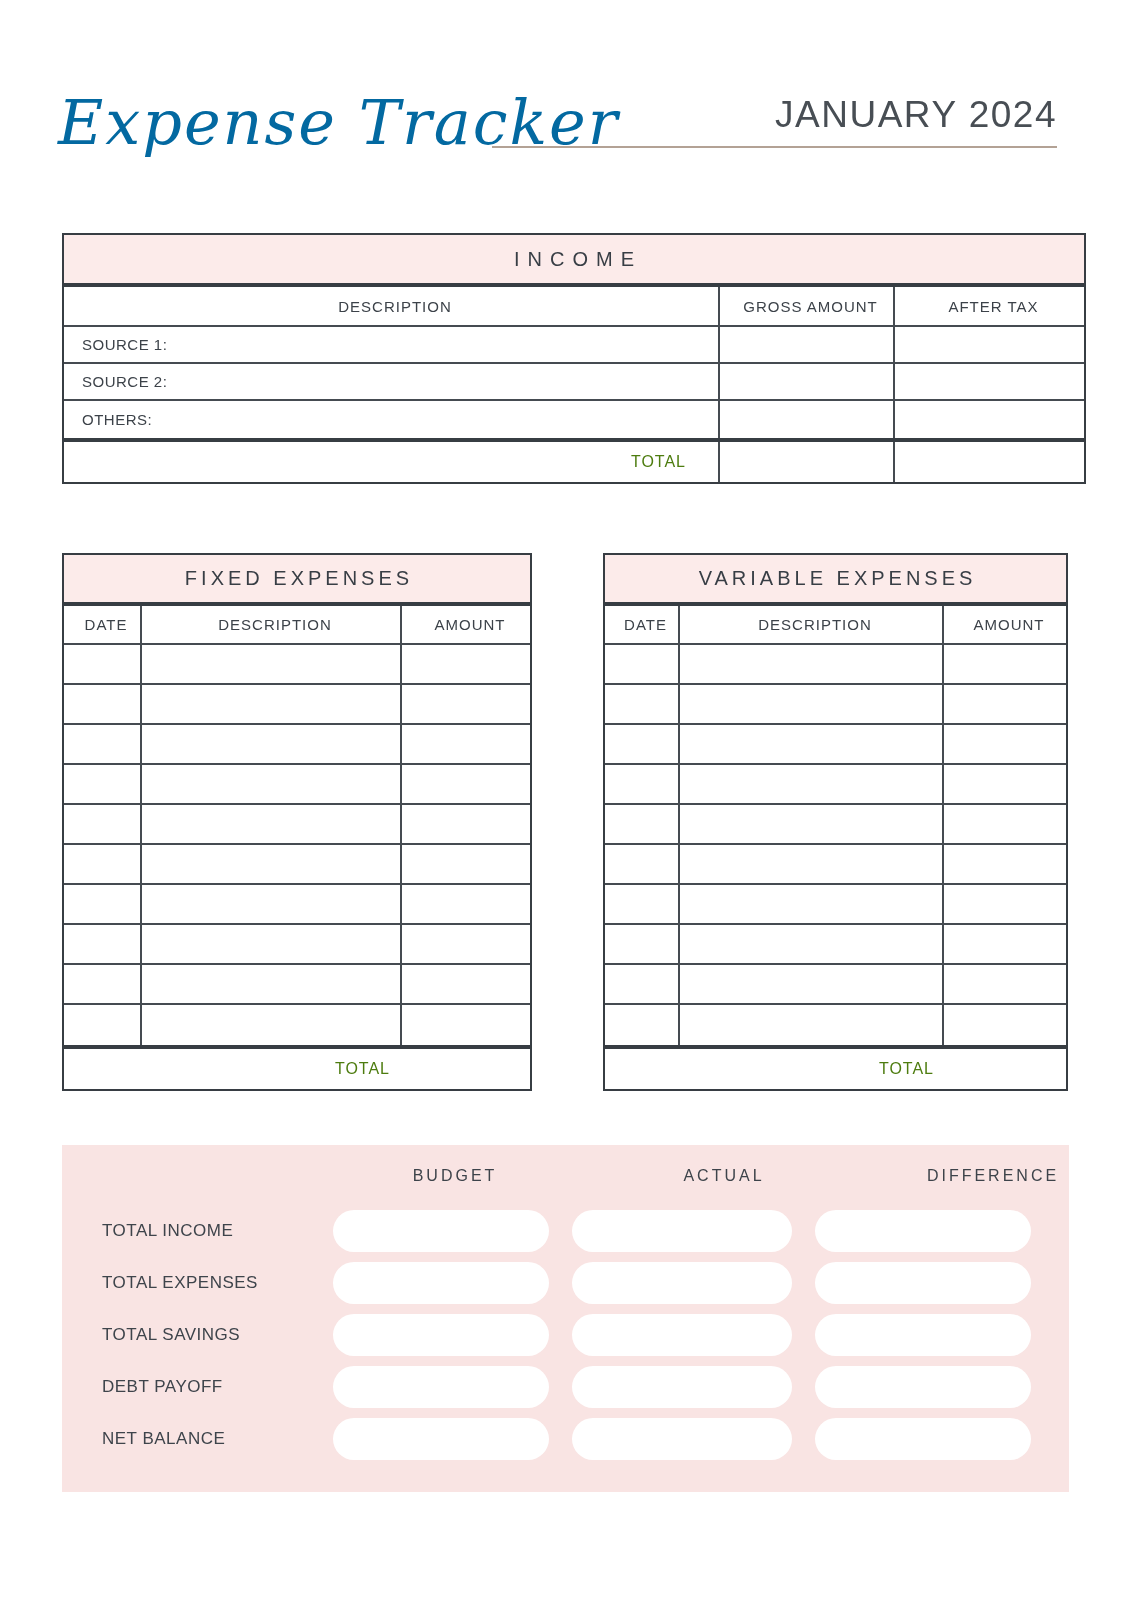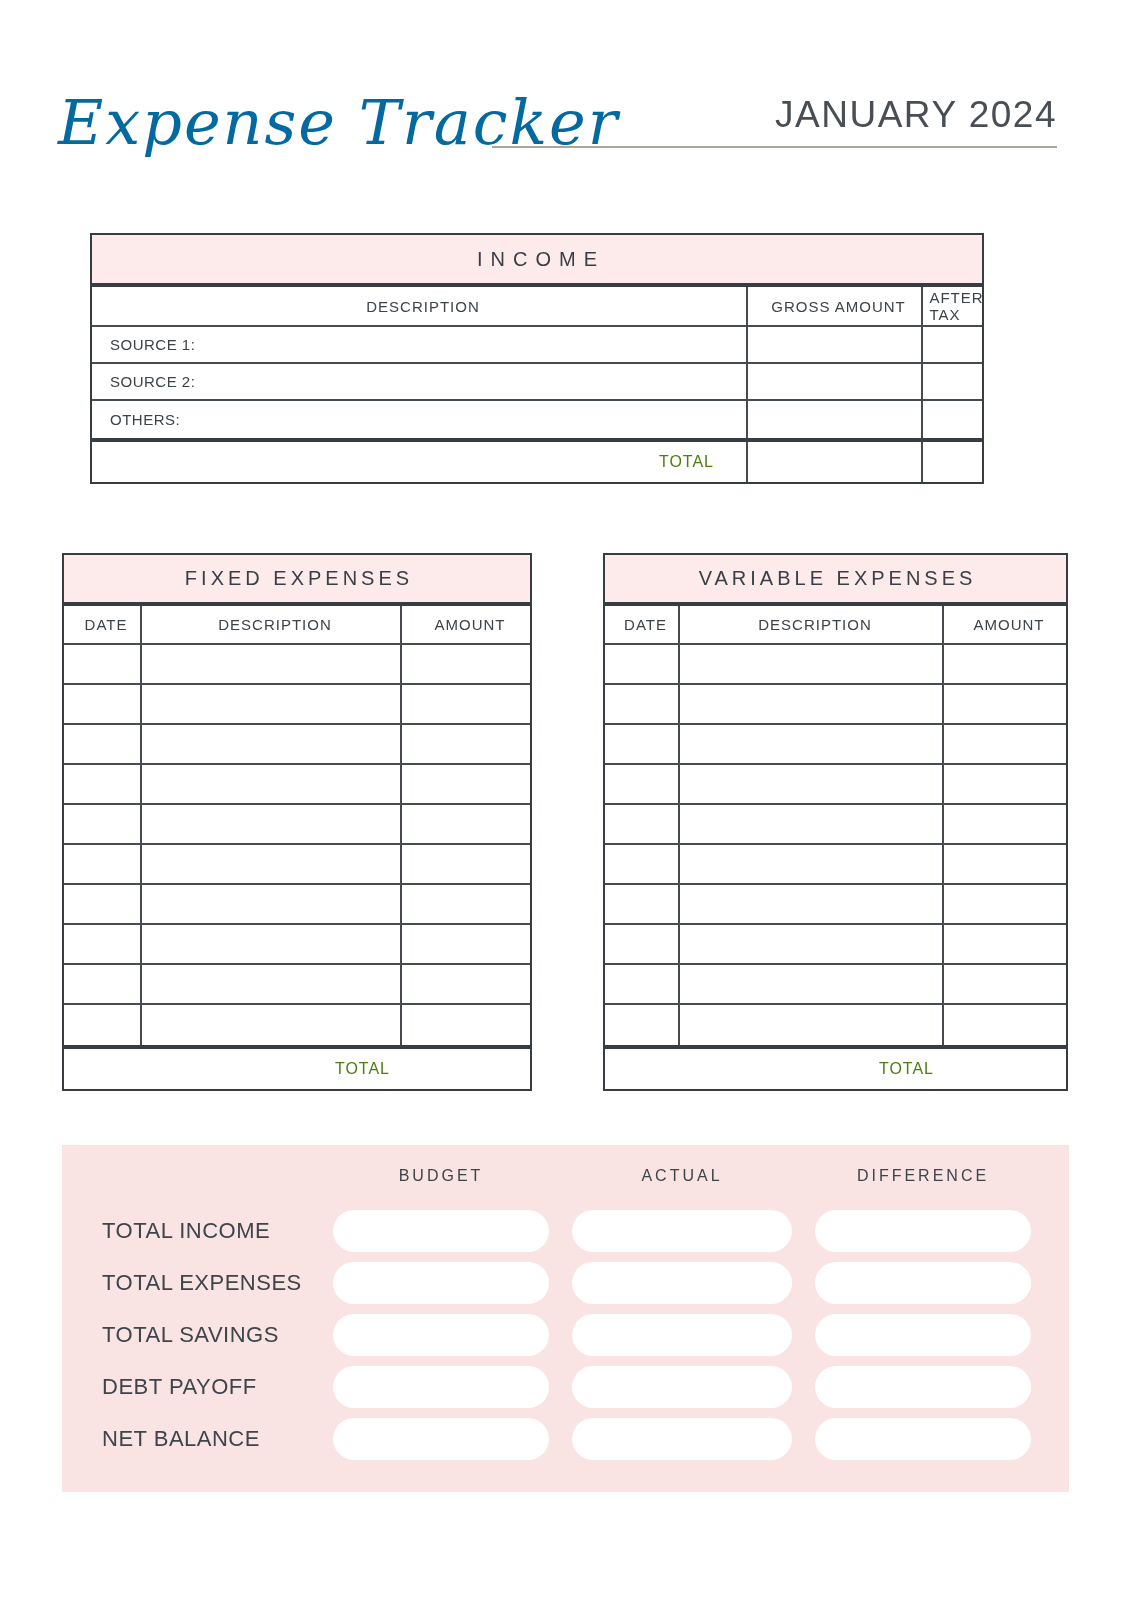--- a/index.html
+++ b/index.html
@@ -47,21 +47,21 @@
   .rowlabel{
     display:flex; align-items:center; padding-left:18px;
     font-size:15px; letter-spacing:0.5px; color:#3c4249;
   }
   .total-label{
     display:flex; align-items:center; justify-content:flex-end;
     font-size:16px; letter-spacing:1px; color:#4d7c0f;
   }
 
   
-  .income{ left:62px; top:233px; width:894px;margin-left:28px; }
+  .income{ left:62px; top:233px; width:1024px; }
   .income .ttl{ height:48px; }
   .income .trow{ grid-template-columns:656px 175px 1fr; }
   .income .thead{ height:40px; }
   .income .rows .trow{ height:37px; }
   .income .trow.total{ height:40px; }
   .income .total-label{ padding-right:32px; }
 
   
   .exp{ top:553px; }
   .exp .ttl{ height:47px; }
@@ -77,28 +77,28 @@
 
   
   .summary{
     position:absolute; left:62px; top:1145px; width:1007px; height:347px;
     background:#f9e4e3;
   }
   .sumgrid{
     display:grid; grid-template-columns:271px 216px 23px 220px 23px 216px;
     align-items:center;
   }
-  .sum-head{ padding-top:22px; }
+  .sum-head{ padding-top:22px;gap:14px; }
   .sum-head .shead{
     text-align:center; font-size:16px; letter-spacing:3px; color:#3d434a;
   }
   .sum-row{ height:42px; margin-top:10px; }
   .sum-row.first{ margin-top:25px; }
   .sum-label{
-    padding-left:40px; font-size:22px; letter-spacing:0.5px; color:#3e444b;
+    padding-left:40px; font-size:17px; letter-spacing:0.5px; color:#3e444b;
     white-space:nowrap;
   }
   .pill{
     height:42px; border-radius:22px; background:#ffffff;
   }
 </style>
 </head>
 <body>
 
 <div class="page">

